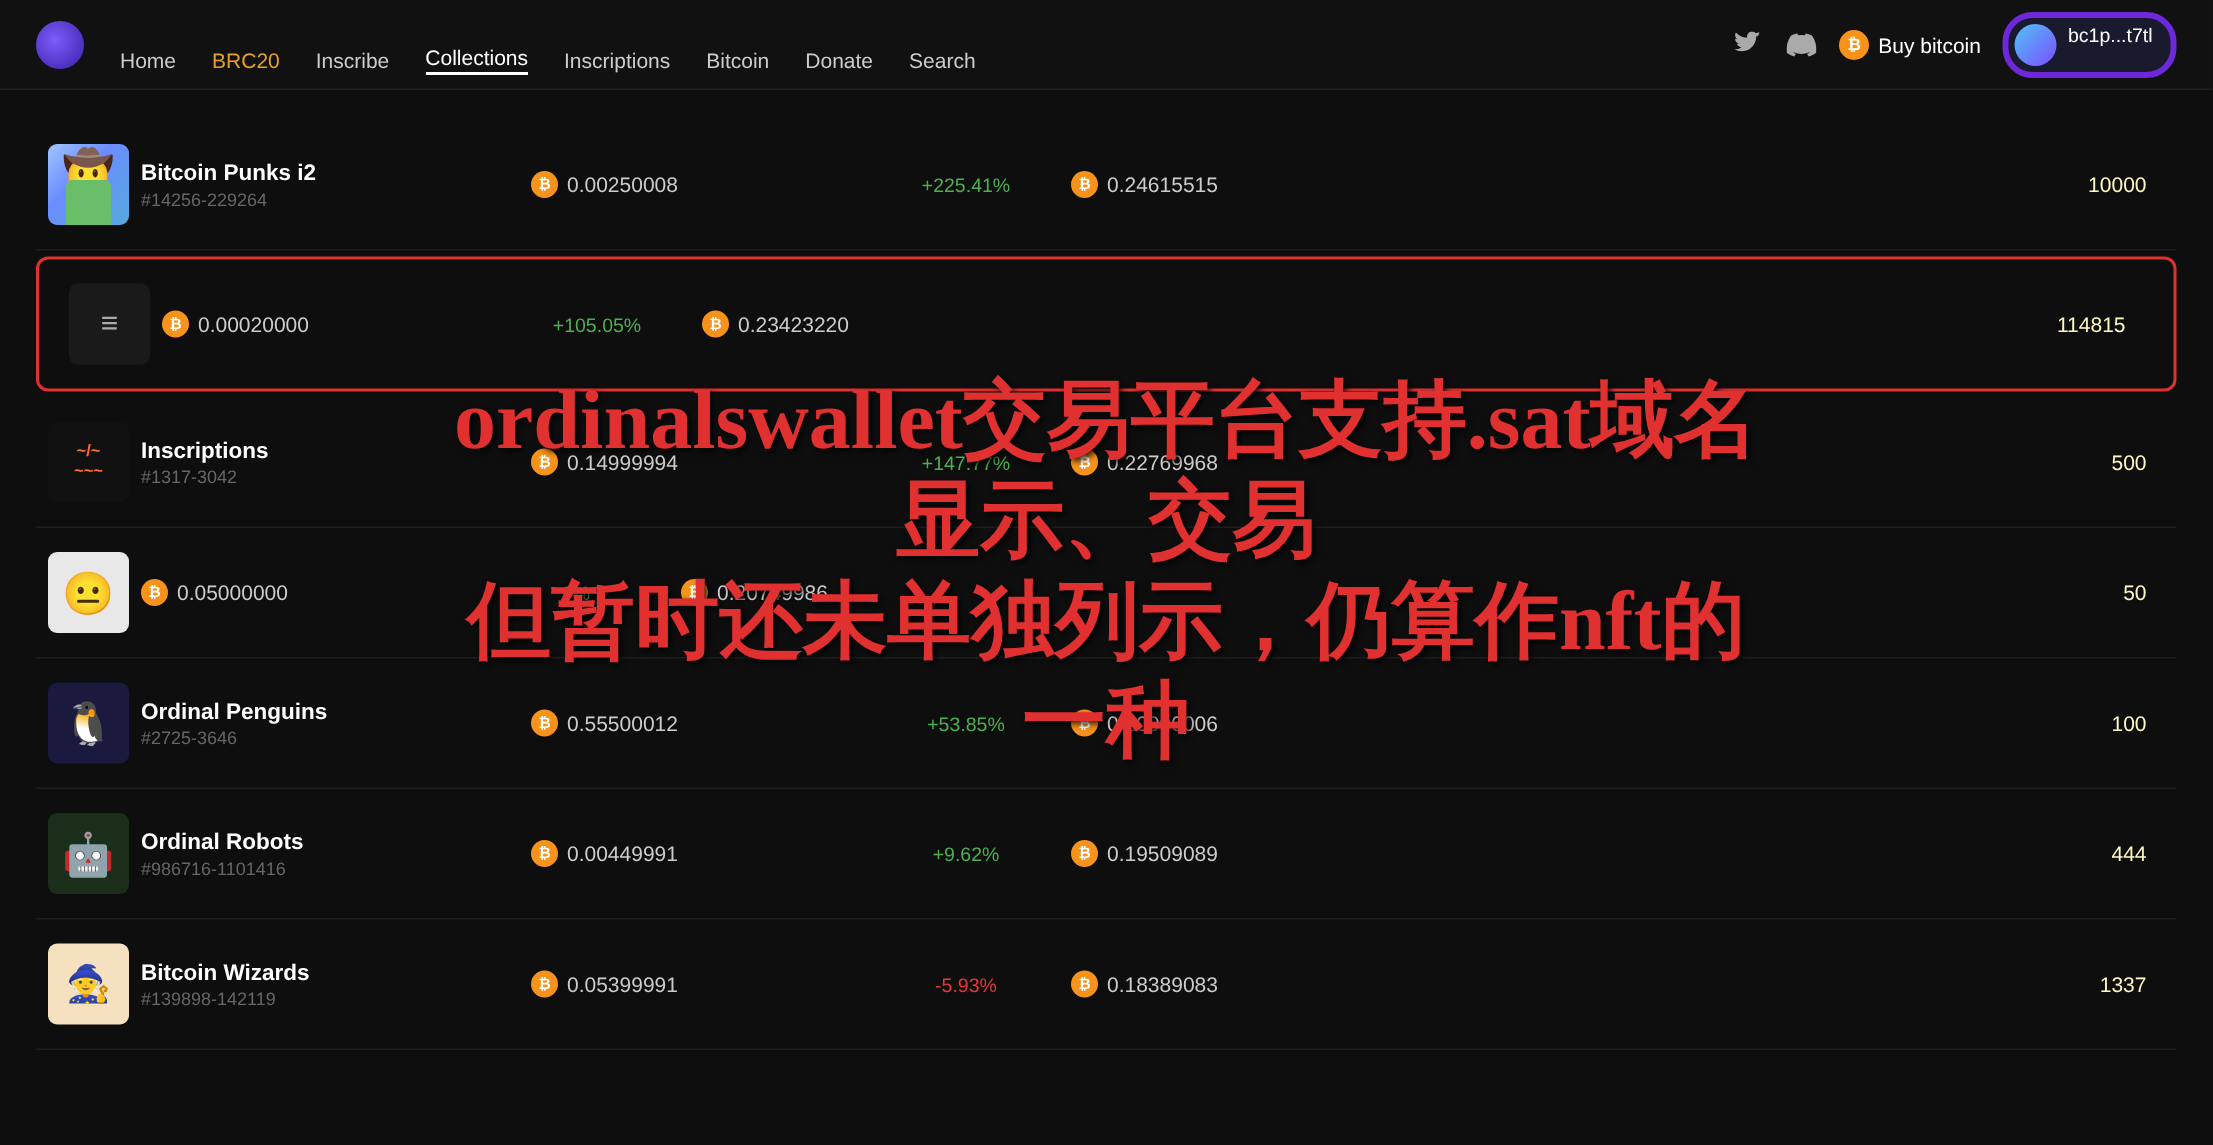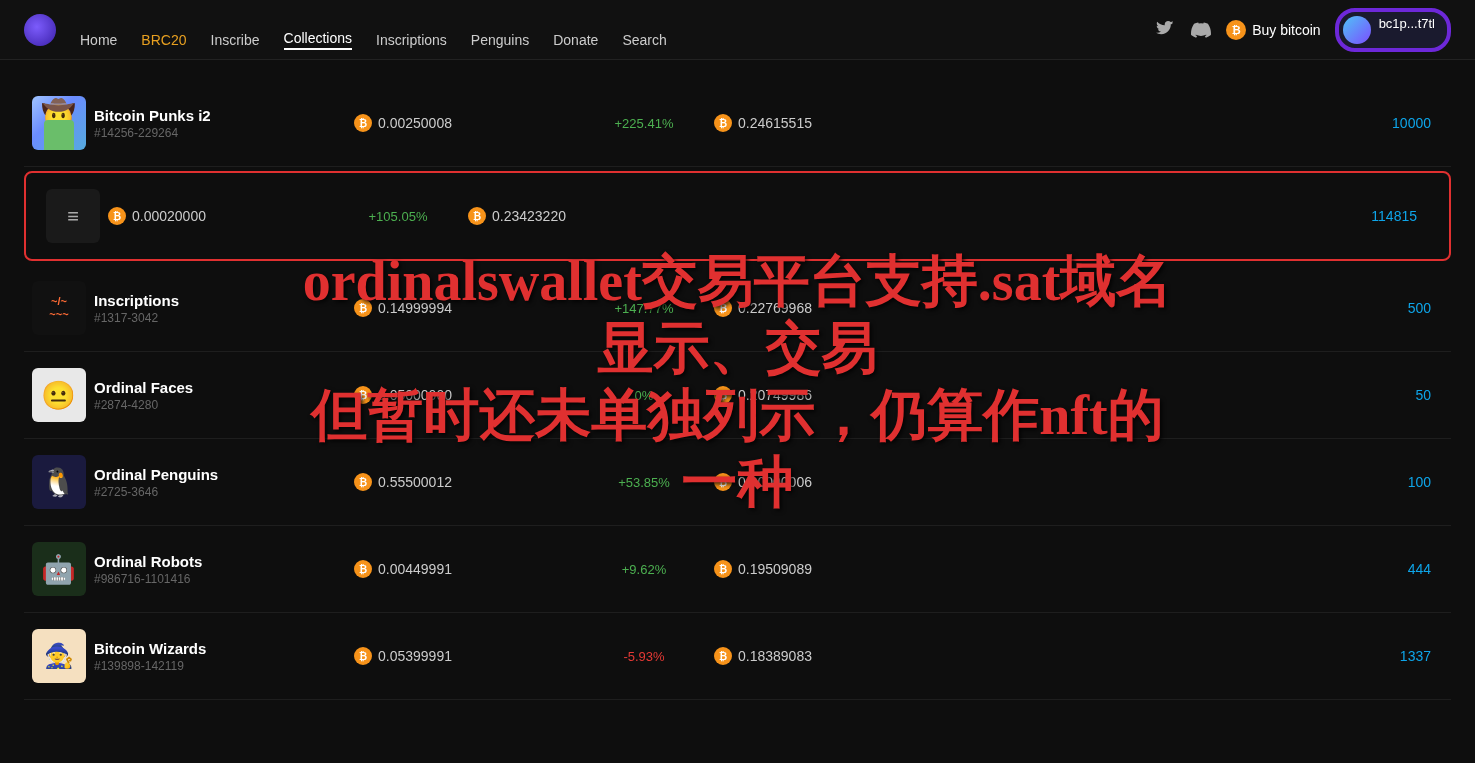--- a/index.html
+++ b/index.html
@@ -222,21 +222,21 @@
 
     .col-volume {
       width: 220px;
       flex-shrink: 0;
       display: flex; align-items: center; gap: 6px;
     }
     .col-supply {
       flex: 1;
       text-align: right;
       font-size: 14px;
-      color: #0ea5e9;
+      color: #fef9c3;
       padding-right: 20px;
     }
 
     .price-text {
       font-size: 14px;
       color: #ccc;
     }
 
     .btc-icon-small {
       width: 18px; height: 18px;
@@ -271,21 +271,21 @@
 <body>
 
 <nav class="navbar">
   <div class="nav-logo"></div>
   <div class="nav-links">
     <a class="nav-link">Home</a>
     <a class="nav-link gold">BRC20</a>
     <a class="nav-link">Inscribe</a>
     <a class="nav-link active">Collections</a>
     <a class="nav-link">Inscriptions</a>
-    <a class="nav-link">Penguins</a>
+    <a class="nav-link">Bitcoin</a>
     <a class="nav-link">Donate</a>
     <a class="nav-link">Search</a>
   </div>
   <div class="nav-right">
     <div class="nav-icon twitter-icon">
       <svg width="18" height="18" viewBox="0 0 24 24">
           <path d="M23 3a10.9 10.9 0 0 1-3.14 1.53A4.48 4.48 0 0 0 22.43.36a9 9 0 0 1-2.88 1.1A4.52 4.52 0 0 0 16.11 0c-2.5 0-4.52 2.03-4.52 4.52 0 .35.04.7.11 1.03C7.69 5.37 4.08 3.58 1.64.9A4.5 4.5 0 0 0 1.03 3.14c0 1.57.8 2.95 2.01 3.76A4.49 4.49 0 0 1 .96 6.3v.06c0 2.19 1.56 4.02 3.63 4.43a4.53 4.53 0 0 1-2.04.08c.58 1.8 2.26 3.11 4.24 3.15A9.06 9.06 0 0 1 0 15.54 12.8 12.8 0 0 0 6.92 17.5c8.3 0 12.84-6.88 12.84-12.84 0-.2 0-.39-.01-.58A9.17 9.17 0 0 0 23 3z" fill="#aaa"></path>
         </svg>
     </div>
     <div class="nav-icon discord-icon">
@@ -357,24 +357,20 @@
     <div class="col-volume">
       <div class="btc-icon-small">₿</div>
       <span class="price-text">0.22769968</span>
     </div>
     <div class="col-supply">500</div>
   </div>
       <div class="collection-row ">
     <div class="col-thumb">
       <div class="thumb-faces">😐</div>
     </div>
-    <div class="col-info">
-      <div class="col-name">Ordinal Faces</div>
-      <div class="col-range">#2874-4280</div>
-    </div>
     <div class="col-price">
       <div class="btc-icon-small">₿</div>
       <span class="price-text">0.05000000</span>
     </div>
     <div class="col-change green">0%</div>
     <div class="col-volume">
       <div class="btc-icon-small">₿</div>
       <span class="price-text">0.20749986</span>
     </div>
     <div class="col-supply">50</div>

